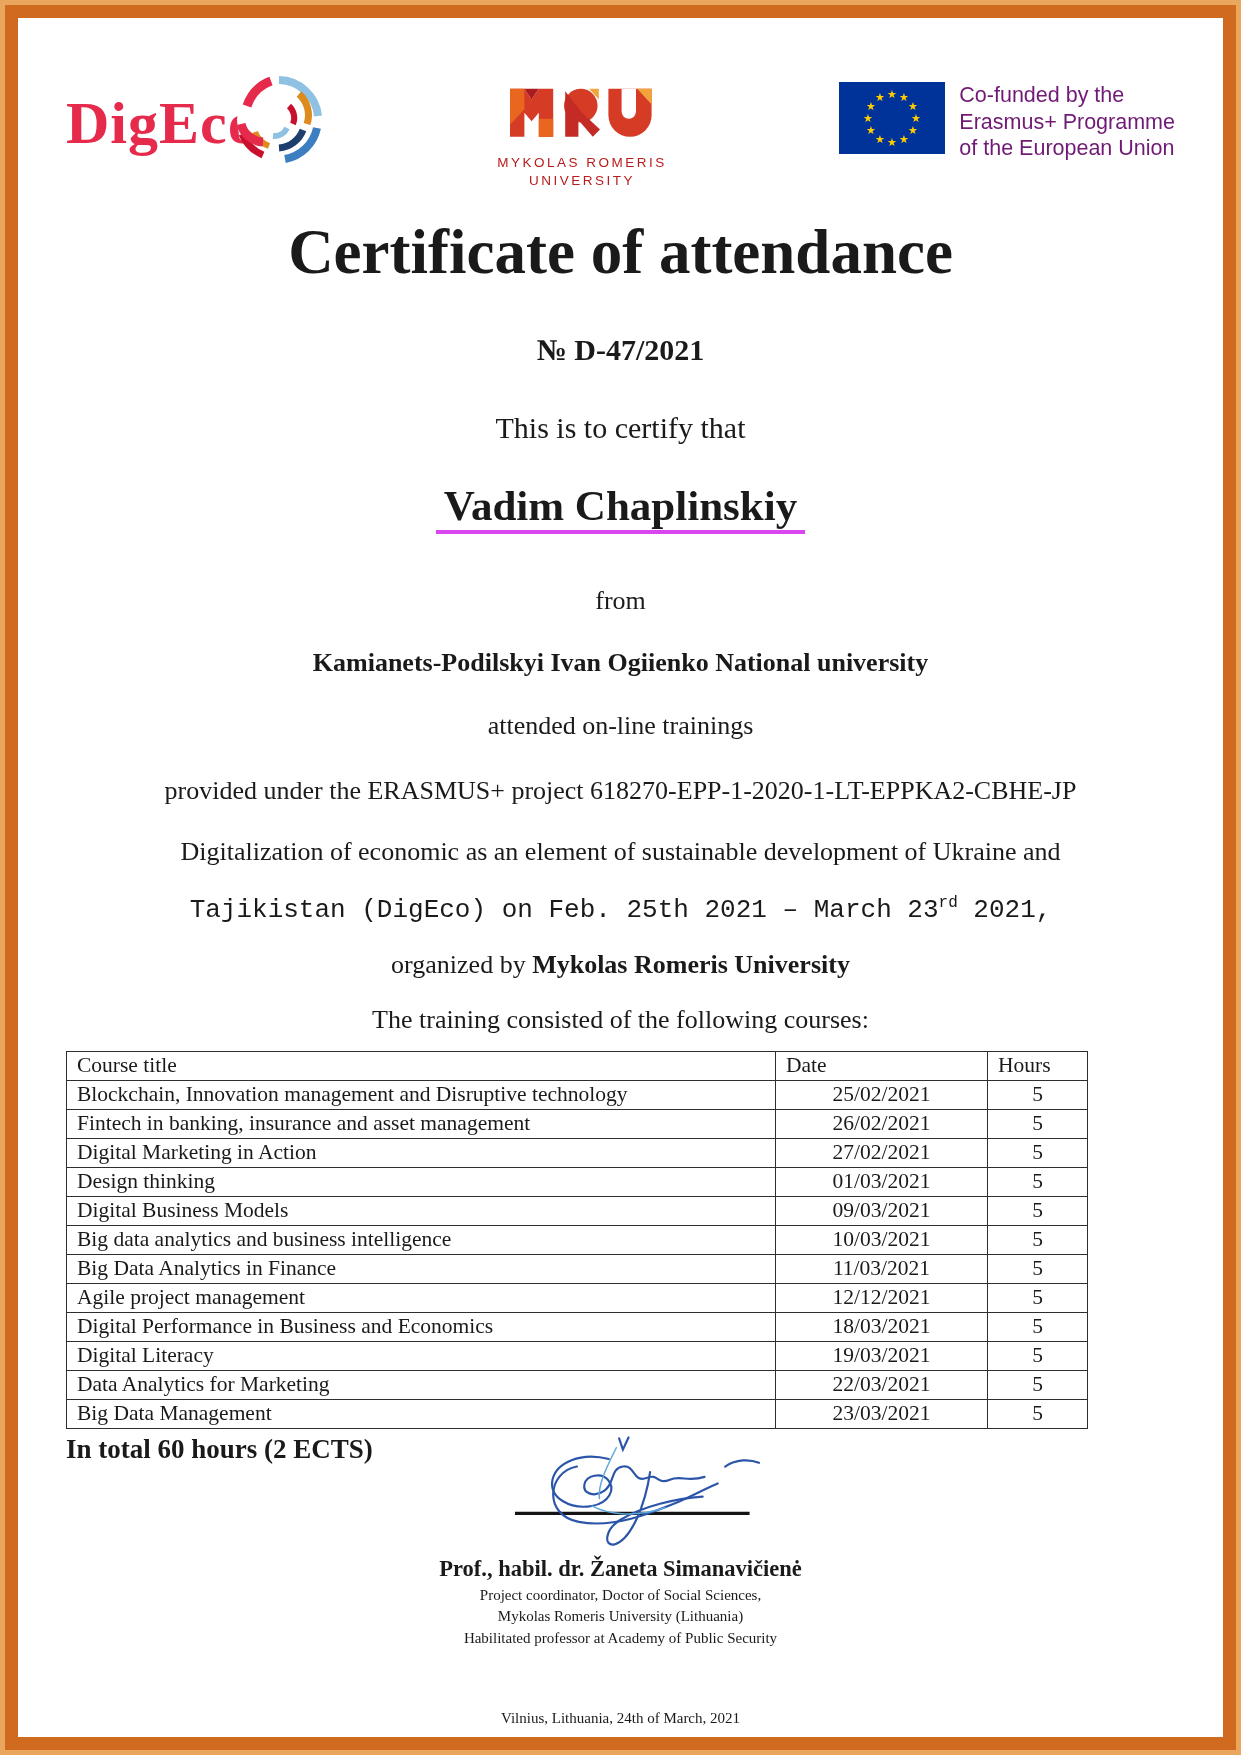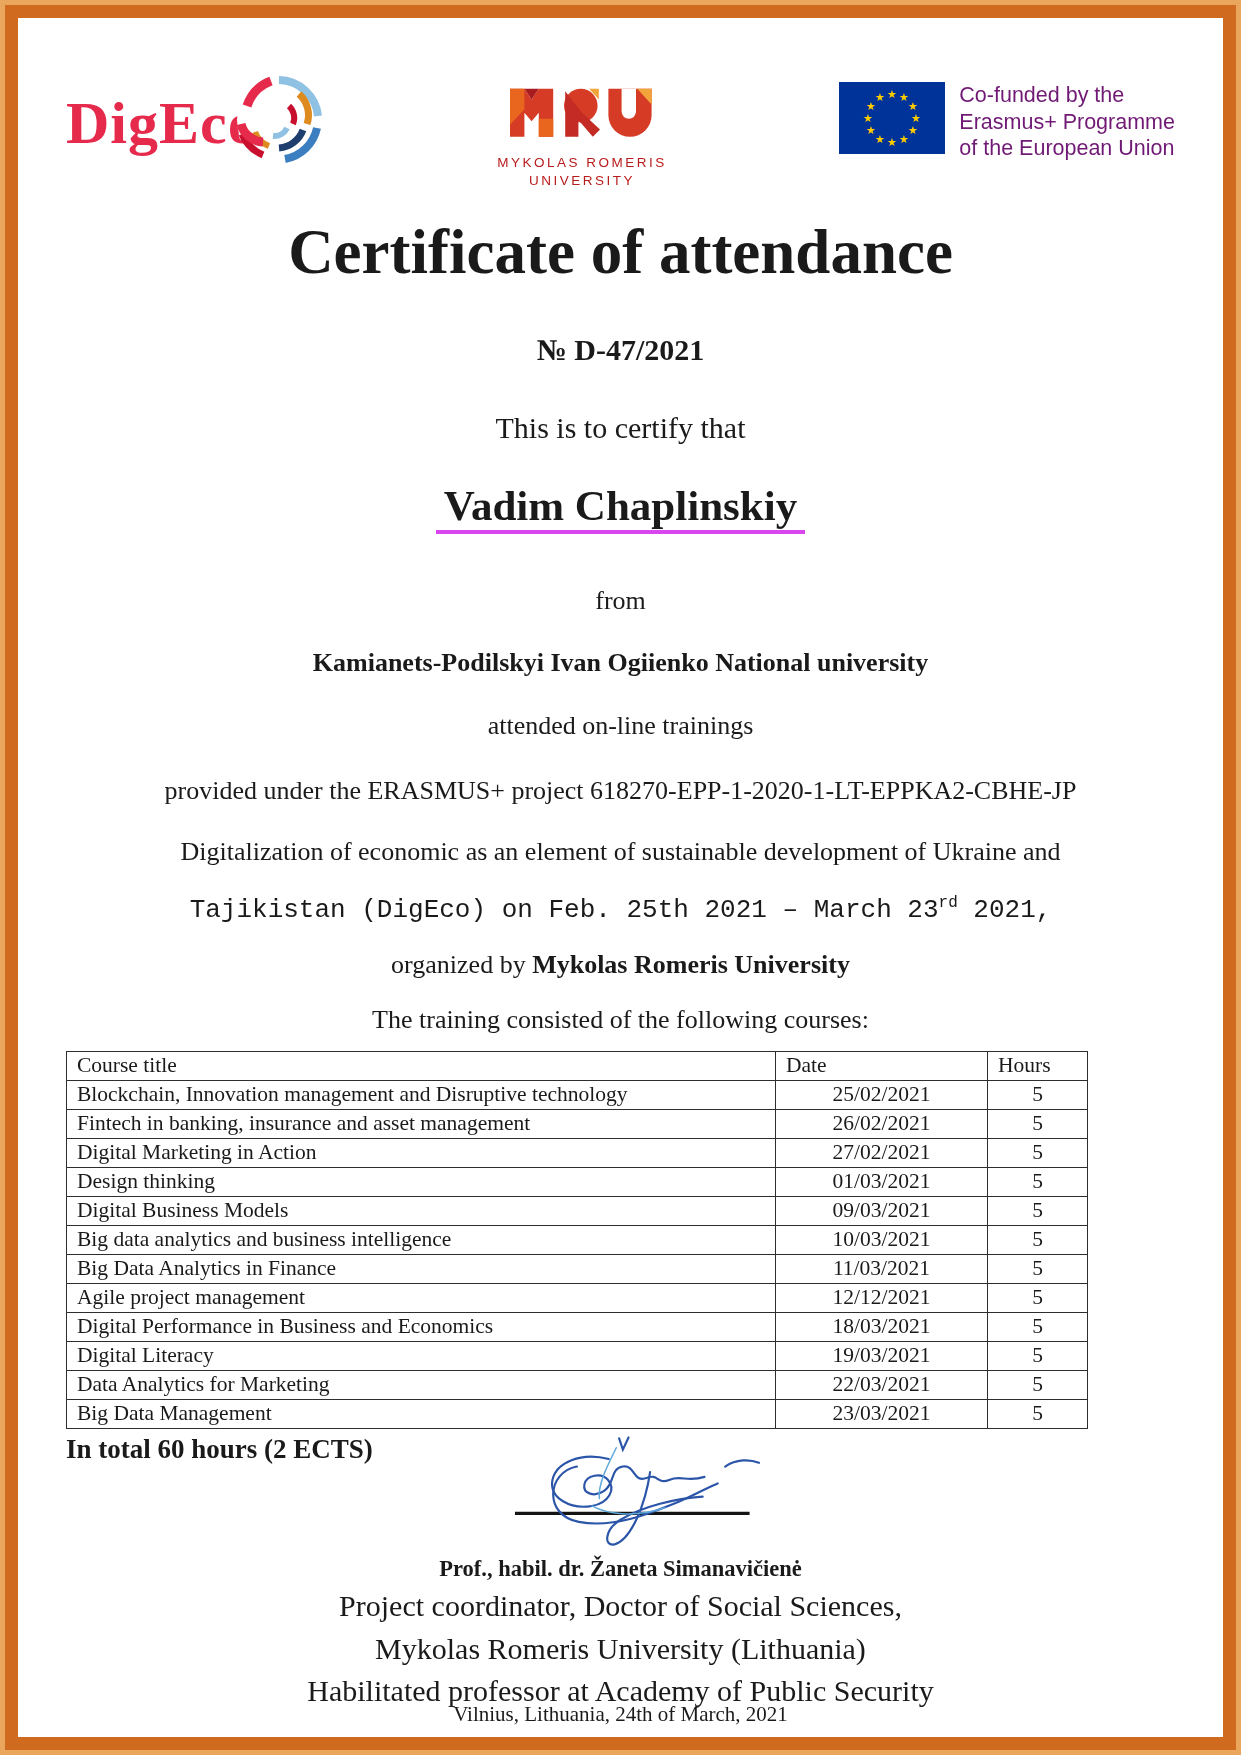--- a/index.html
+++ b/index.html
@@ -96,25 +96,25 @@
 
   
   .sig-block {
     width: 330px; height: 122px;
     margin: -36px auto 0 auto;
     position: relative;
   }
 
   .signatory { margin-top: 2px; text-align: center; line-height: 1.42; }
   .signatory .name  { font-size: 22.5px; font-weight: 700; }
-  .signatory .role  { font-size: 30px; }
+  .signatory .role  { font-size: 15px; }
 
   .footer {
     position: absolute; left: 0; right: 0; bottom: 10px;
-    text-align: center; font-size: 21px; color: #1a1a1a;
+    text-align: center; font-size: 15px; color: #1a1a1a;
   }
 </style>
 </head>
 <body>
 
 <div class="page">
   <div class="inner">
 
     <div class="header-row">
 

